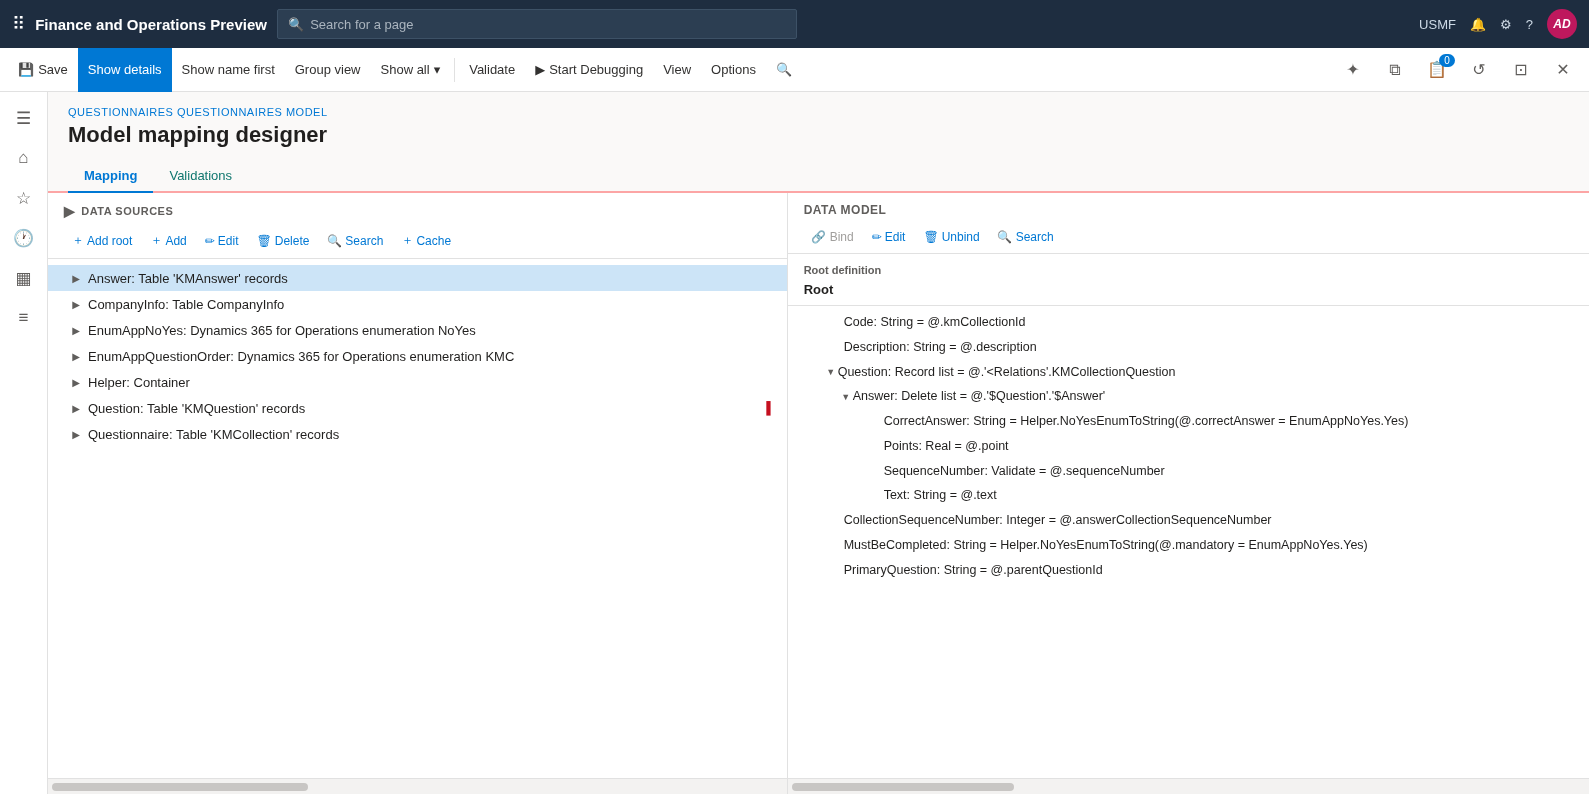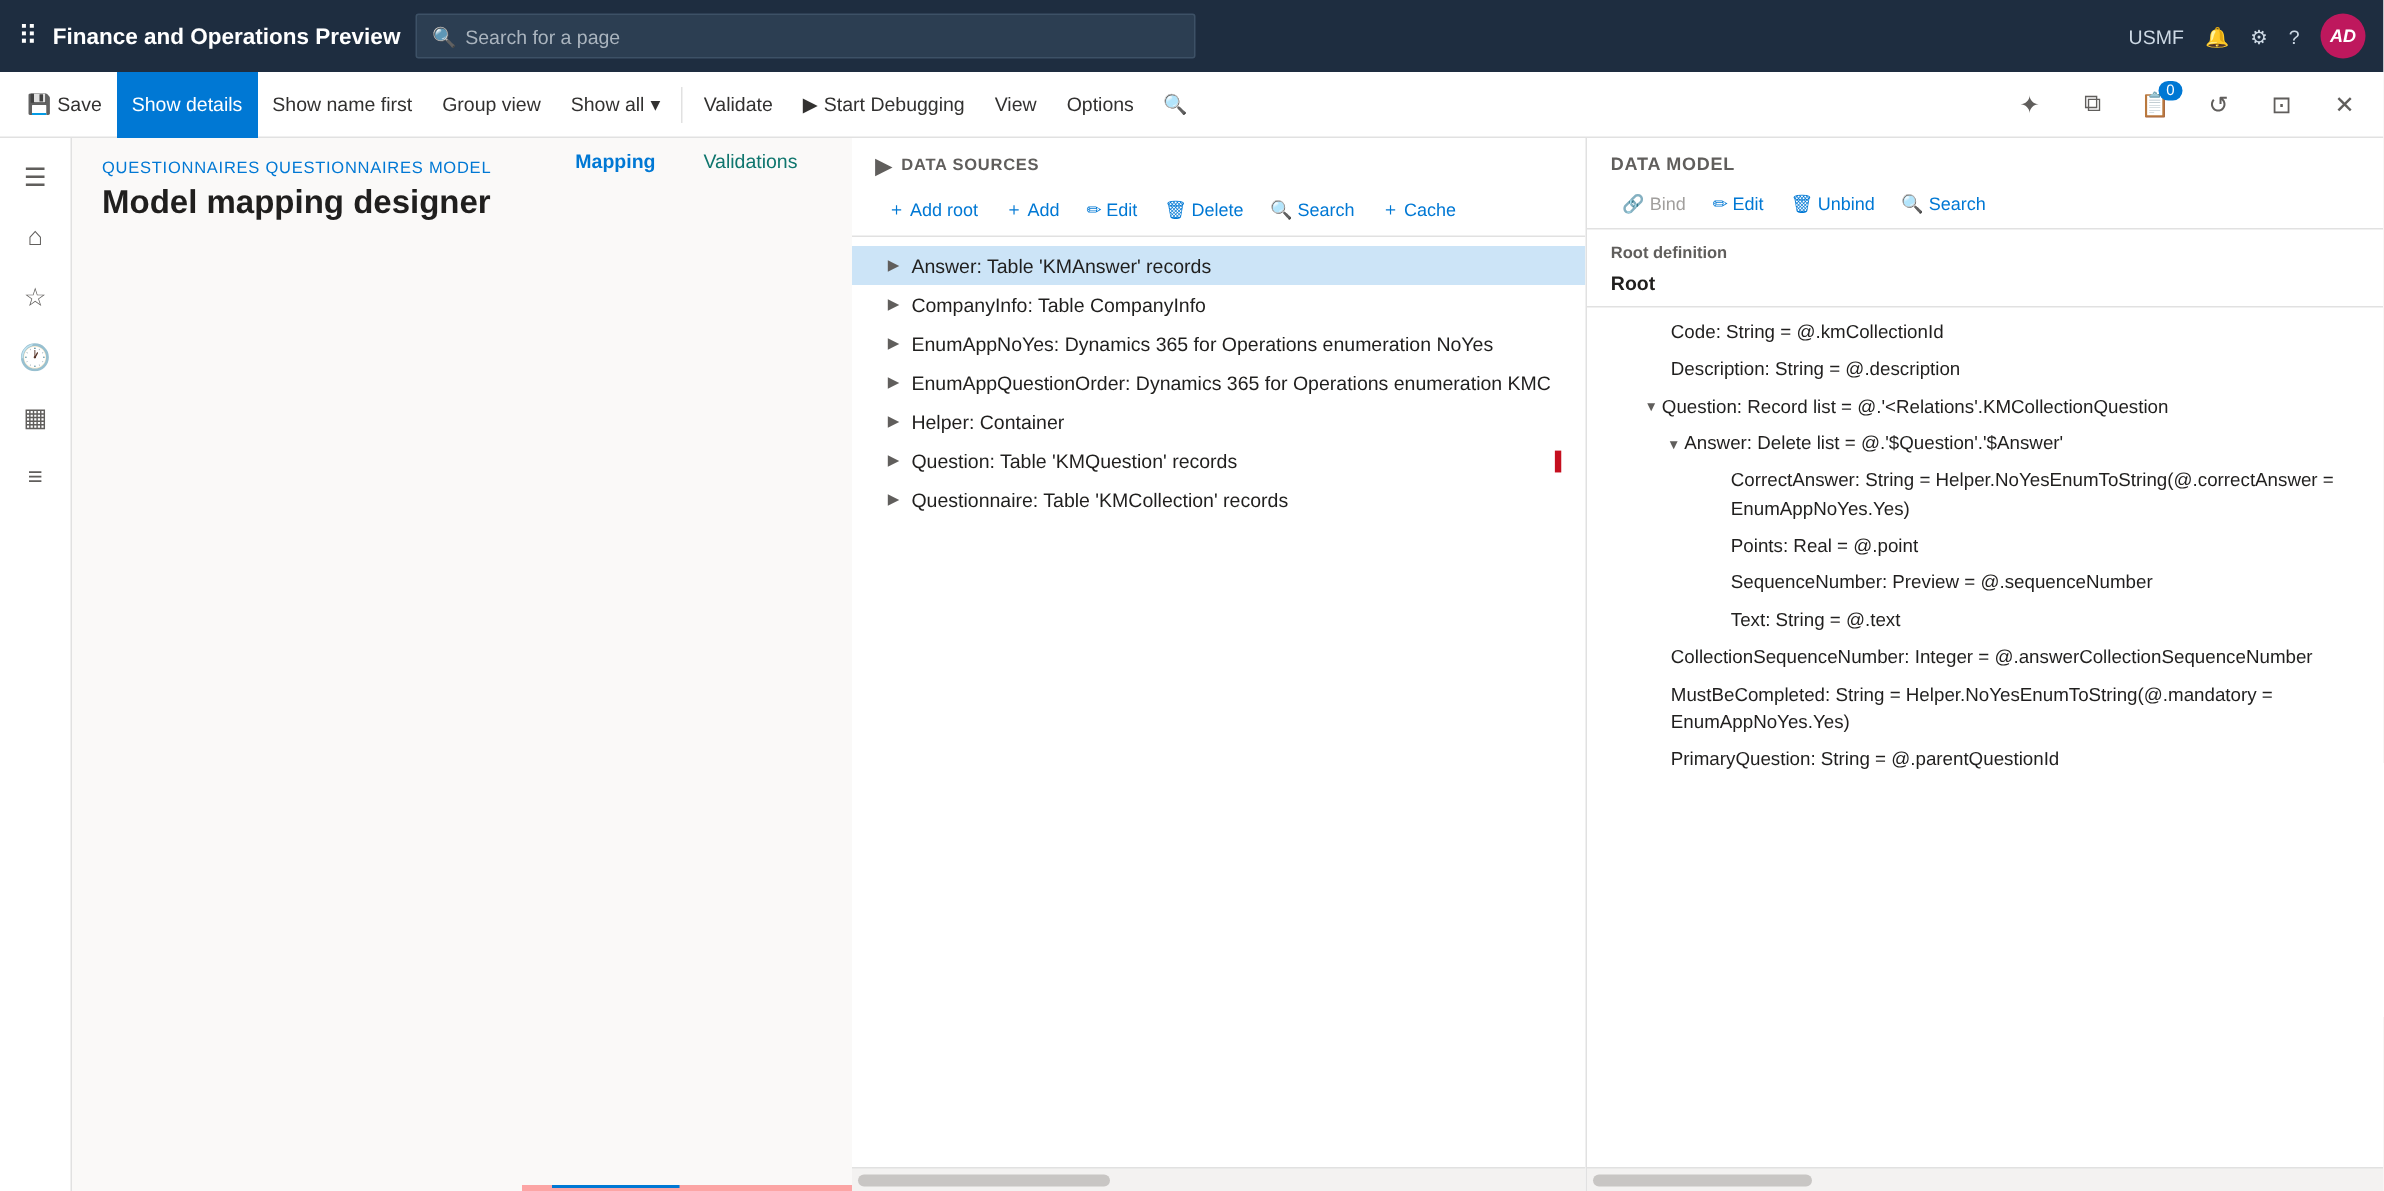--- a/index.html
+++ b/index.html
@@ -93,38 +93,38 @@
       width: 36px; height: 36px;
       display: flex; align-items: center; justify-content: center;
       cursor: pointer; border-radius: 2px; color: #605e5c; font-size: 17px;
     }
 
     
     .content-area {
       flex: 1;
       background: #faf9f8;
       display: flex;
-      flex-direction: row;
+      flex-direction: column;
       overflow: hidden;
     }
 
     
     .page-header {
       padding: 14px 20px 0;
     }
     .breadcrumb {
       font-size: 11px; color: #0078d4; text-transform: uppercase; letter-spacing: 0.5px; margin-bottom: 4px;
     }
     .page-title {
       font-size: 22px; font-weight: 600; color: #201f1e; margin-bottom: 12px;
     }
 
     
     .tabs {
-      display: flex; border-bottom: 4px solid #fca5a5; padding: 0 20px;
+      display: flex; border-bottom: 2px solid #fca5a5; padding: 0 20px;
     }
     .tab {
       padding: 8px 16px; cursor: pointer; font-size: 13px; color: #0f766e; border-bottom: 2px solid transparent; margin-bottom: -2px;
     }
     .tab.active { color: #0078d4; border-bottom-color: #0078d4; font-weight: 600; }
 
     
     .two-pane {
       display: flex; flex: 1; overflow: hidden;
     }
@@ -423,21 +423,21 @@
           <div class="model-item">
             <span class="indent" style="display:inline-block;width:80px"></span>
             <span class="model-text">CorrectAnswer: String = Helper.NoYesEnumToString(@.correctAnswer = EnumAppNoYes.Yes)</span>
           </div>
           <div class="model-item">
             <span class="indent" style="display:inline-block;width:80px"></span>
             <span class="model-text">Points: Real = @.point</span>
           </div>
           <div class="model-item">
             <span class="indent" style="display:inline-block;width:80px"></span>
-            <span class="model-text">SequenceNumber: Preview = @.sequenceNumber</span>
+            <span class="model-text">SequenceNumber: Validate = @.sequenceNumber</span>
           </div>
           <div class="model-item">
             <span class="indent" style="display:inline-block;width:80px"></span>
             <span class="model-text">Text: String = @.text</span>
           </div>
           <div class="model-item">
             <span class="indent" style="display:inline-block;width:40px"></span>
             <span class="model-text">CollectionSequenceNumber: Integer = @.answerCollectionSequenceNumber</span>
           </div>
           <div class="model-item">

